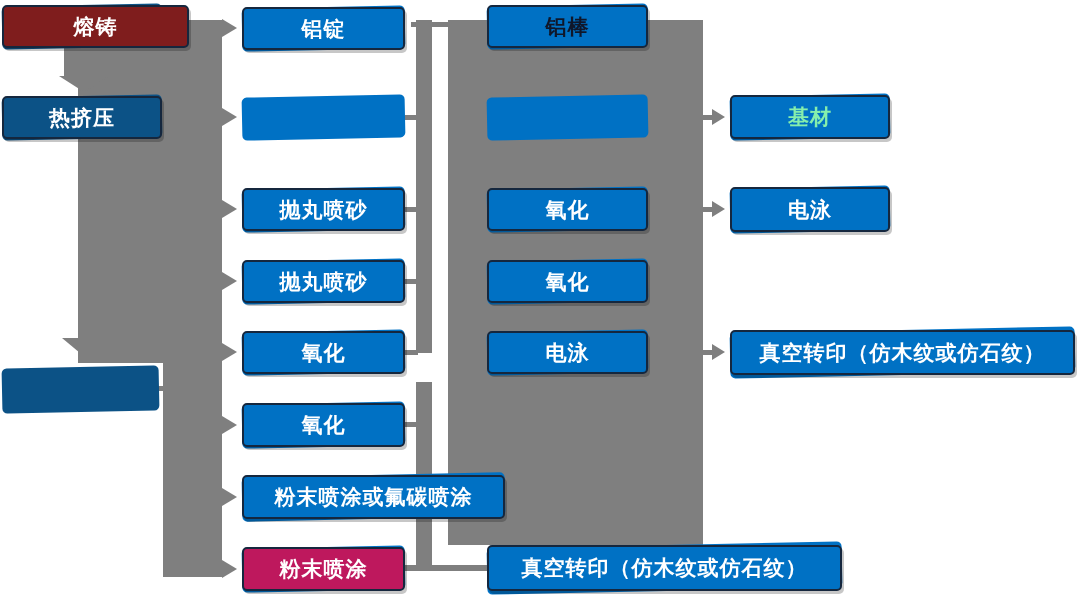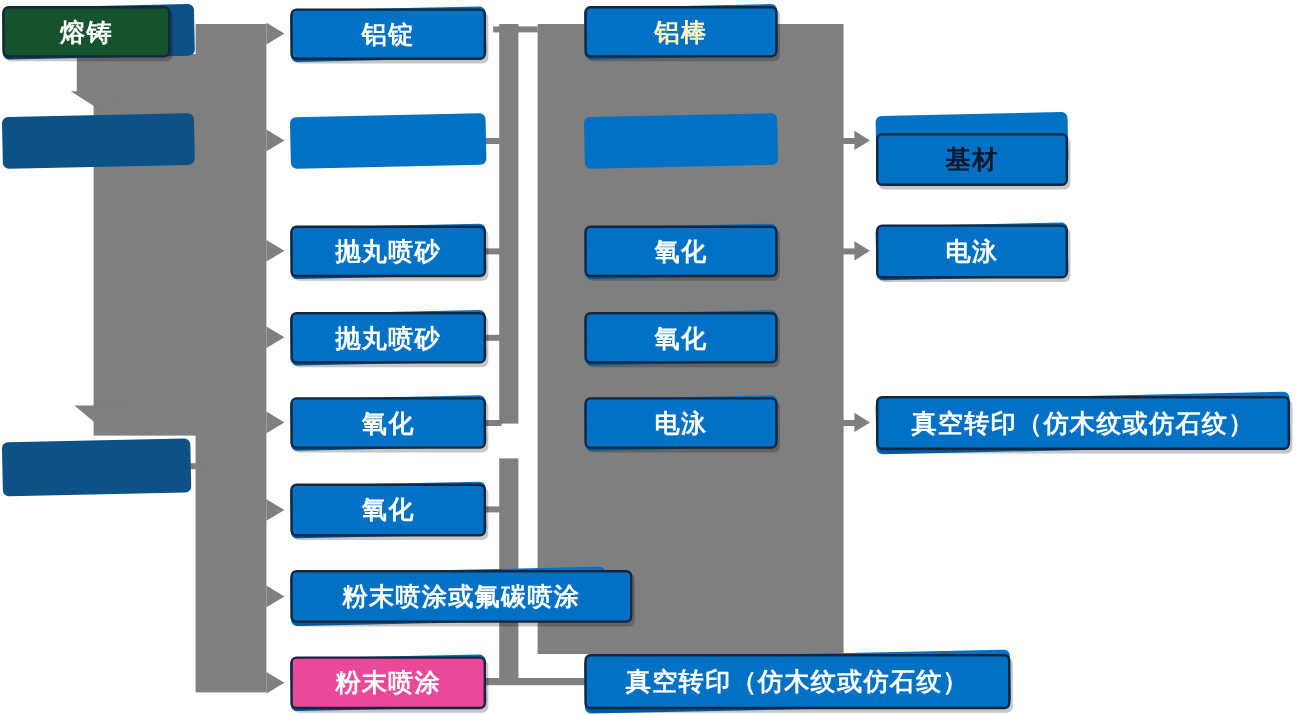--- a/index.html
+++ b/index.html
@@ -45,48 +45,49 @@
     <div class="tri" style="left: 222px; top: 416px; border-top: 9px solid transparent; border-bottom: 9px solid transparent; border-left: 15px solid rgb(127, 127, 127);"></div>
     <div class="tri" style="left: 222px; top: 488px; border-top: 9px solid transparent; border-bottom: 9px solid transparent; border-left: 15px solid rgb(127, 127, 127);"></div>
     <div class="tri" style="left: 222px; top: 560px; border-top: 9px solid transparent; border-bottom: 9px solid transparent; border-left: 15px solid rgb(127, 127, 127);"></div>
     <div class="conn" style="left: 701px; top: 114.5px; width: 12px; height: 5px; background: rgb(127, 127, 127);"></div>
     <div class="tri" style="left: 712px; top: 109px; border-top: 8px solid transparent; border-bottom: 8px solid transparent; border-left: 13px solid rgb(127, 127, 127);"></div>
     <div class="conn" style="left: 701px; top: 206.5px; width: 12px; height: 5px; background: rgb(127, 127, 127);"></div>
     <div class="tri" style="left: 712px; top: 201px; border-top: 8px solid transparent; border-bottom: 8px solid transparent; border-left: 13px solid rgb(127, 127, 127);"></div>
     <div class="conn" style="left: 701px; top: 349.5px; width: 12px; height: 5px; background: rgb(127, 127, 127);"></div>
     <div class="tri" style="left: 712px; top: 344px; border-top: 8px solid transparent; border-bottom: 8px solid transparent; border-left: 13px solid rgb(127, 127, 127);"></div>
     <div class="shadow" style="left: 2px; top: 5px; width: 160px; height: 43px; background: rgb(12, 82, 134);"></div>
-    <div class="node" style="left: 2px; top: 5px; width: 140px; height: 43px; background: #14532d; border-color: rgb(21, 39, 62); color: rgb(255, 255, 255);">熔铸</div>
+    <div class="node" style="left: 2px; top: 5px; width: 187px; height: 43px; background: #7f1d1d; border-color: rgb(21, 39, 62); color: rgb(255, 255, 255);">熔铸</div>
     <div class="shadow" style="left: 2px; top: 96px; width: 160px; height: 43px; background: rgb(12, 82, 134);"></div>
+    <div class="node" style="left: 2px; top: 96px; width: 160px; height: 43px; background: rgb(12, 82, 134); border-color: rgb(21, 39, 62); color: rgb(255, 255, 255);">热挤压</div>
     <div class="shadow" style="left: 2px; top: 367px; width: 157px; height: 45px; background: rgb(12, 82, 134);"></div>
     <div class="shadow" style="left: 242px; top: 7px; width: 163px; height: 43px; background: rgb(0, 113, 196);"></div>
     <div class="node" style="left: 242px; top: 7px; width: 163px; height: 43px; background: rgb(0, 113, 196); border-color: rgb(21, 39, 62); color: rgb(255, 255, 255);">铝锭</div>
     <div class="shadow" style="left: 242px; top: 96px; width: 163px; height: 43px; background: rgb(0, 113, 196);"></div>
     <div class="shadow" style="left: 242px; top: 188px; width: 163px; height: 43px; background: rgb(0, 113, 196);"></div>
     <div class="node" style="left: 242px; top: 188px; width: 163px; height: 43px; background: rgb(0, 113, 196); border-color: rgb(21, 39, 62); color: rgb(255, 255, 255);">抛丸喷砂</div>
     <div class="shadow" style="left: 242px; top: 260px; width: 163px; height: 43px; background: rgb(0, 113, 196);"></div>
     <div class="node" style="left: 242px; top: 260px; width: 163px; height: 43px; background: rgb(0, 113, 196); border-color: rgb(21, 39, 62); color: rgb(255, 255, 255);">抛丸喷砂</div>
     <div class="shadow" style="left: 242px; top: 331px; width: 163px; height: 43px; background: rgb(0, 113, 196);"></div>
     <div class="node" style="left: 242px; top: 331px; width: 163px; height: 43px; background: rgb(0, 113, 196); border-color: rgb(21, 39, 62); color: rgb(255, 255, 255);">氧化</div>
     <div class="shadow" style="left: 242px; top: 403px; width: 163px; height: 44px; background: rgb(0, 113, 196);"></div>
     <div class="node" style="left: 242px; top: 403px; width: 163px; height: 44px; background: rgb(0, 113, 196); border-color: rgb(21, 39, 62); color: rgb(255, 255, 255);">氧化</div>
     <div class="shadow" style="left: 242px; top: 475px; width: 263px; height: 44px; background: rgb(0, 113, 196);"></div>
-    <div class="node" style="left: 242px; top: 475px; width: 285px; height: 44px; background: rgb(0, 113, 196); border-color: rgb(21, 39, 62); color: rgb(255, 255, 255);">粉末喷涂或氟碳喷涂</div>
+    <div class="node" style="left: 242px; top: 475px; width: 263px; height: 44px; background: rgb(0, 113, 196); border-color: rgb(21, 39, 62); color: rgb(255, 255, 255);">粉末喷涂或氟碳喷涂</div>
     <div class="shadow" style="left: 242px; top: 547px; width: 163px; height: 44px; background: rgb(0, 113, 196);"></div>
-    <div class="node" style="left: 242px; top: 547px; width: 163px; height: 44px; background: #ec4899; border-color: rgb(21, 39, 62); color: rgb(255, 255, 255);">粉末喷涂</div>
+    <div class="node" style="left: 242px; top: 547px; width: 163px; height: 44px; background: #be185d; border-color: rgb(21, 39, 62); color: rgb(255, 255, 255);">粉末喷涂</div>
     <div class="shadow" style="left: 487px; top: 5px; width: 161px; height: 43px; background: rgb(0, 113, 196);"></div>
-    <div class="node" style="left: 487px; top: 5px; width: 161px; height: 43px; background: rgb(0, 113, 196); border-color: rgb(21, 39, 62); color: #fef9c3;">铝棒</div>
+    <div class="node" style="left: 487px; top: 5px; width: 161px; height: 43px; background: rgb(0, 113, 196); border-color: rgb(21, 39, 62); color: #0f172a;">铝棒</div>
     <div class="shadow" style="left: 487px; top: 96px; width: 161px; height: 43px; background: rgb(0, 113, 196);"></div>
     <div class="shadow" style="left: 487px; top: 188px; width: 161px; height: 43px; background: rgb(0, 113, 196);"></div>
     <div class="node" style="left: 487px; top: 188px; width: 161px; height: 43px; background: rgb(0, 113, 196); border-color: rgb(21, 39, 62); color: rgb(255, 255, 255);">氧化</div>
     <div class="shadow" style="left: 487px; top: 260px; width: 161px; height: 43px; background: rgb(0, 113, 196);"></div>
     <div class="node" style="left: 487px; top: 260px; width: 161px; height: 43px; background: rgb(0, 113, 196); border-color: rgb(21, 39, 62); color: rgb(255, 255, 255);">氧化</div>
     <div class="shadow" style="left: 487px; top: 331px; width: 161px; height: 43px; background: rgb(0, 113, 196);"></div>
     <div class="node" style="left: 487px; top: 331px; width: 161px; height: 43px; background: rgb(0, 113, 196); border-color: rgb(21, 39, 62); color: rgb(255, 255, 255);">电泳</div>
     <div class="shadow" style="left: 487px; top: 545px; width: 355px; height: 46px; background: rgb(0, 113, 196);"></div>
     <div class="node" style="left: 487px; top: 545px; width: 355px; height: 46px; background: rgb(0, 113, 196); border-color: rgb(21, 39, 62); color: rgb(255, 255, 255);">真空转印（仿木纹或仿石纹）</div>
     <div class="shadow" style="left: 730px; top: 95px; width: 160px; height: 44px; background: rgb(0, 113, 196);"></div>
-    <div class="node" style="left: 730px; top: 111px; width: 160px; height: 44px; background: rgb(0, 113, 196); border-color: rgb(21, 39, 62); color: #0f172a;">基材</div>
+    <div class="node" style="left: 730px; top: 95px; width: 160px; height: 44px; background: rgb(0, 113, 196); border-color: rgb(21, 39, 62); color: #86efac;">基材</div>
     <div class="shadow" style="left: 730px; top: 187px; width: 160px; height: 45px; background: rgb(0, 113, 196);"></div>
     <div class="node" style="left: 730px; top: 187px; width: 160px; height: 45px; background: rgb(0, 113, 196); border-color: rgb(21, 39, 62); color: rgb(255, 255, 255);">电泳</div>
     <div class="shadow" style="left: 730px; top: 330px; width: 345px; height: 45px; background: rgb(0, 113, 196);"></div>
     <div class="node" style="left: 730px; top: 330px; width: 345px; height: 45px; background: rgb(0, 113, 196); border-color: rgb(21, 39, 62); color: rgb(255, 255, 255);">真空转印（仿木纹或仿石纹）</div>
   </div>
 
 </body></html>

